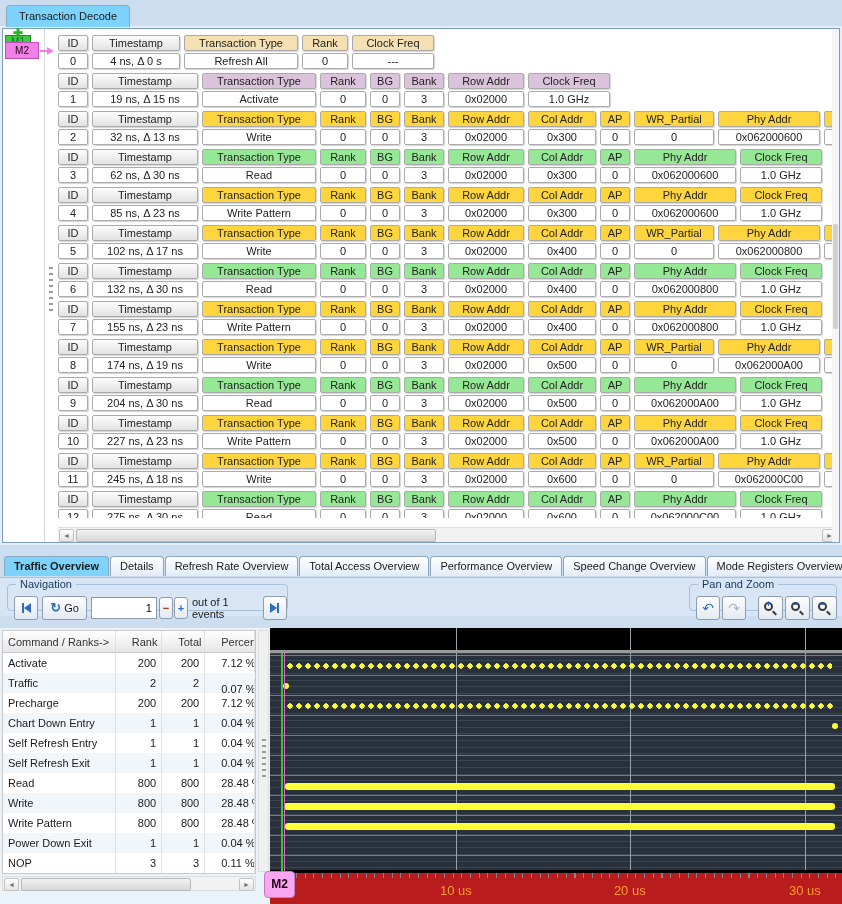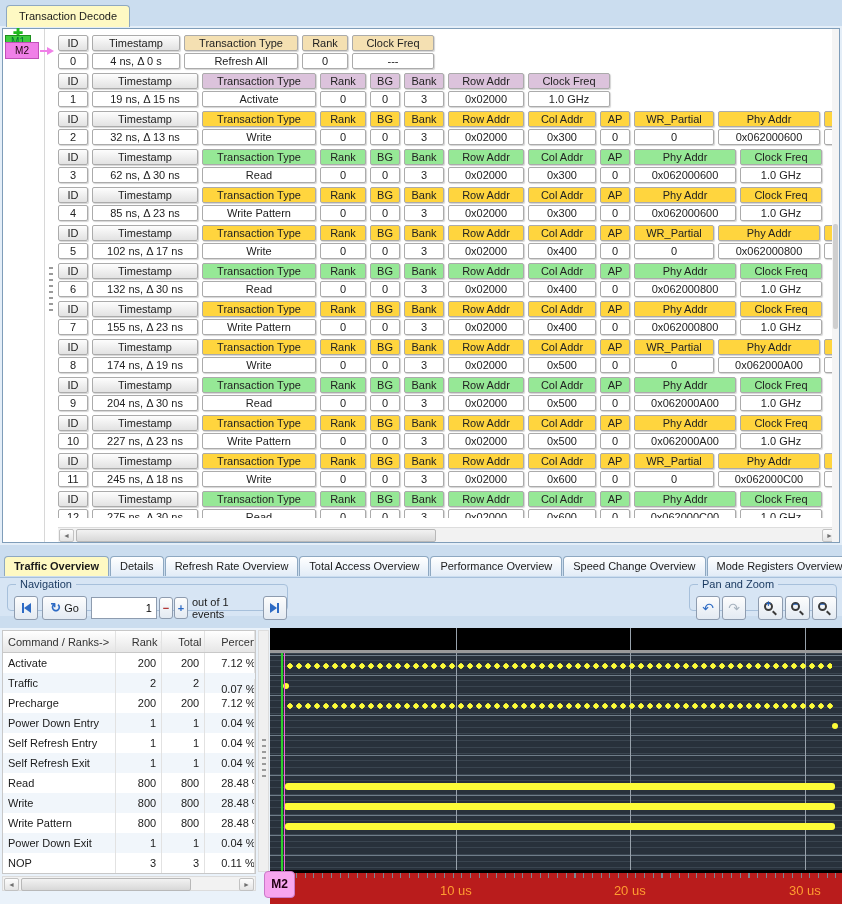--- a/index.html
+++ b/index.html
@@ -3,21 +3,21 @@
 <meta charset="utf-8">
 <style>
   * { margin:0; padding:0; box-sizing:border-box; }
   html,body { width:842px; height:904px; }
   body { font-family:"Liberation Sans", sans-serif; font-size:11px; background:#CBDDEF; position:relative; overflow:hidden; color:#1a1a1a; }
 
   
   .top-tabbar { position:absolute; left:6px; top:5px; height:23px; }
   .tab { display:inline-block; padding:4px 12px 5px; border:1px solid #8EA8C1; border-bottom:none;
          border-radius:4px 4px 0 0; background:linear-gradient(#FFFFFF,#E2ECF7); cursor:pointer; }
-  .tab.active { background:#fef9c3; font-weight:normal; position:relative; z-index:3; }
+  .tab.active { background:#7dd3fc; font-weight:normal; position:relative; z-index:3; }
 
   
   .top-panel { position:absolute; left:2px; top:28px; width:838px; height:515px; background:#fff;
                border:1px solid #7F9DB9; box-shadow:0 0 0 2px #E4EEF8; }
   .marker-area { position:absolute; left:0; top:0; width:42px; height:100%; border-right:1px solid #D8D8D8; background:#fff; }
   .plus-icon { position:absolute; left:10px; top:-3px; color:#1DB91D; font-weight:bold; font-size:12px; }
   .m1-box { position:absolute; left:2px; top:6px; width:26px; height:13px; background:#3ECC3E; border:1px solid #1D8F1D;
             color:#073; font-size:10px; text-align:center; line-height:11px; }
   .m2-box { position:absolute; left:2px; top:13px; width:34px; height:17px; background:#F080E8; border:1px solid #C050B8;
             color:#201; font-size:10px; text-align:center; line-height:15px; z-index:2; }
@@ -815,21 +815,21 @@
         <span class="ct-cell ct-num" style="width: 36px;">2</span>
         <span class="ct-cell ct-num" style="width: 44px; margin-top: 12px;">0.07 %</span>
       </div>
       <div class="ct-row">
         <span class="ct-cell" style="width: 132px;">Precharge</span>
         <span class="ct-cell ct-num" style="width: 40px;">200</span>
         <span class="ct-cell ct-num" style="width: 36px;">200</span>
         <span class="ct-cell ct-num" style="width: 44px;">7.12 %</span>
       </div>
       <div class="ct-row alt">
-        <span class="ct-cell" style="width: 132px;">Power Down Entry</span>
+        <span class="ct-cell" style="width: 132px;">Chart Down Entry</span>
         <span class="ct-cell ct-num" style="width: 40px;">1</span>
         <span class="ct-cell ct-num" style="width: 36px;">1</span>
         <span class="ct-cell ct-num" style="width: 44px;">0.04 %</span>
       </div>
       <div class="ct-row">
         <span class="ct-cell" style="width: 132px;">Self Refresh Entry</span>
         <span class="ct-cell ct-num" style="width: 40px;">1</span>
         <span class="ct-cell ct-num" style="width: 36px;">1</span>
         <span class="ct-cell ct-num" style="width: 44px;">0.04 %</span>
       </div>

